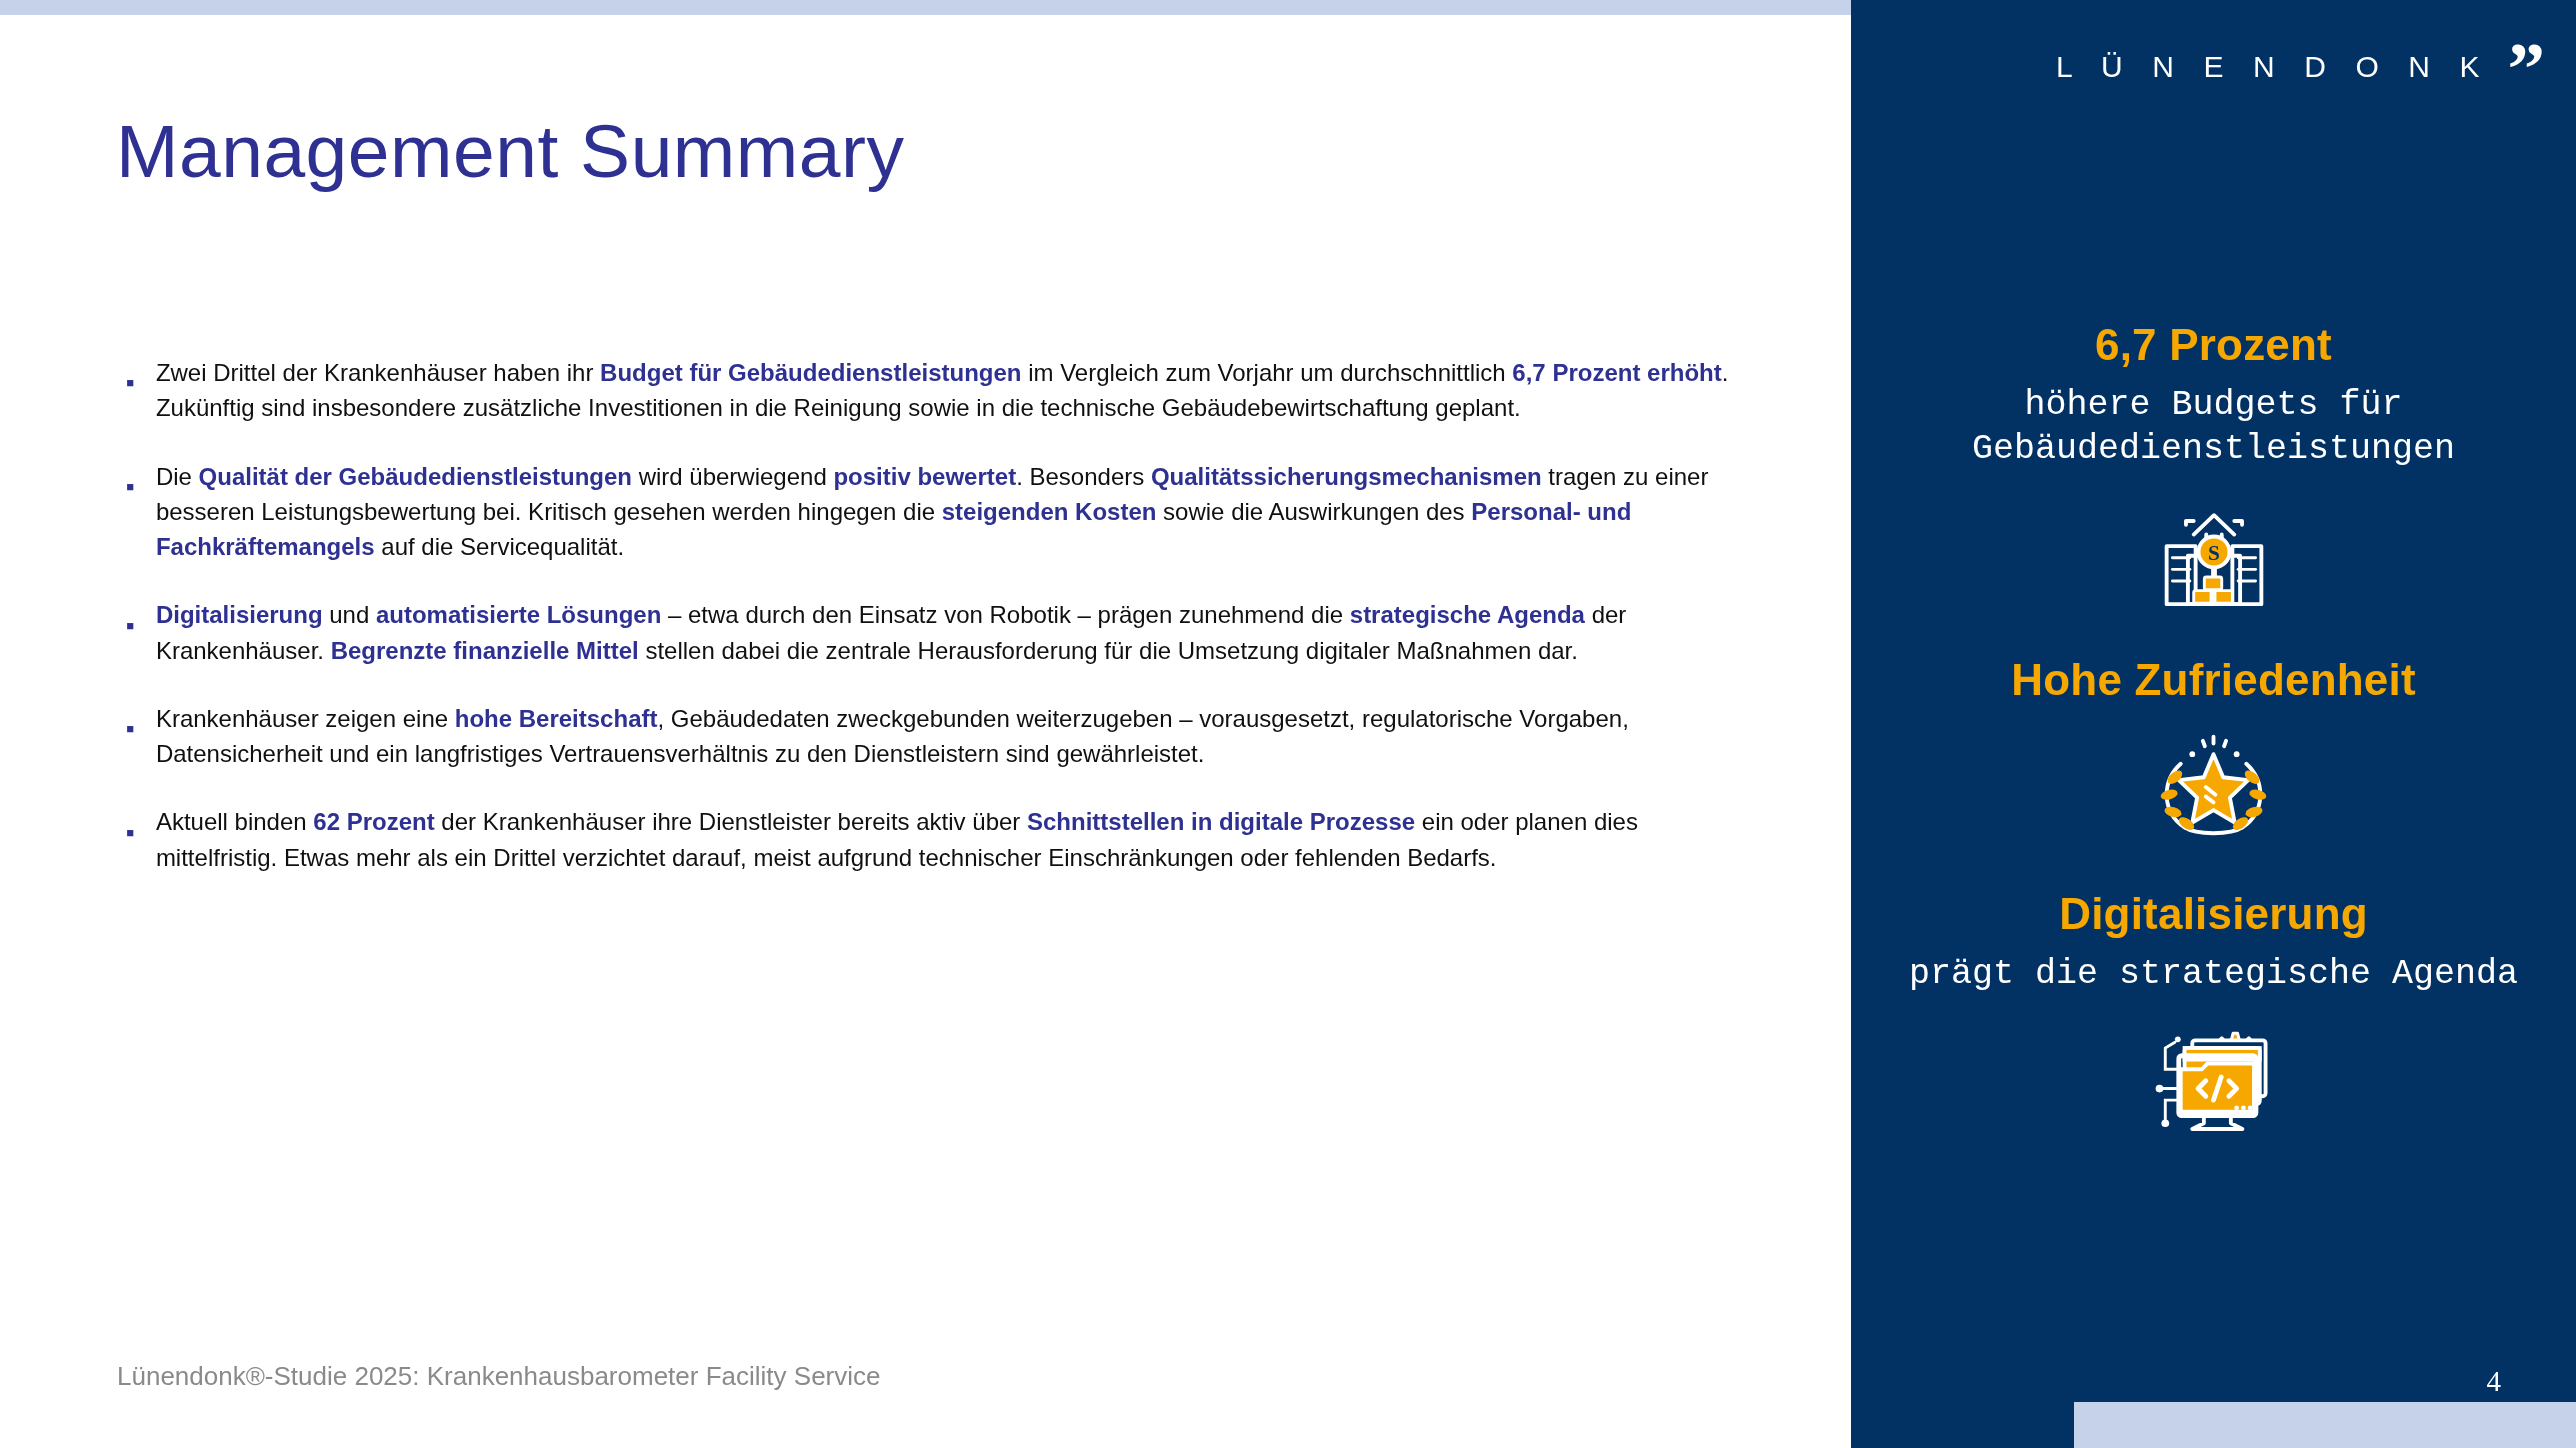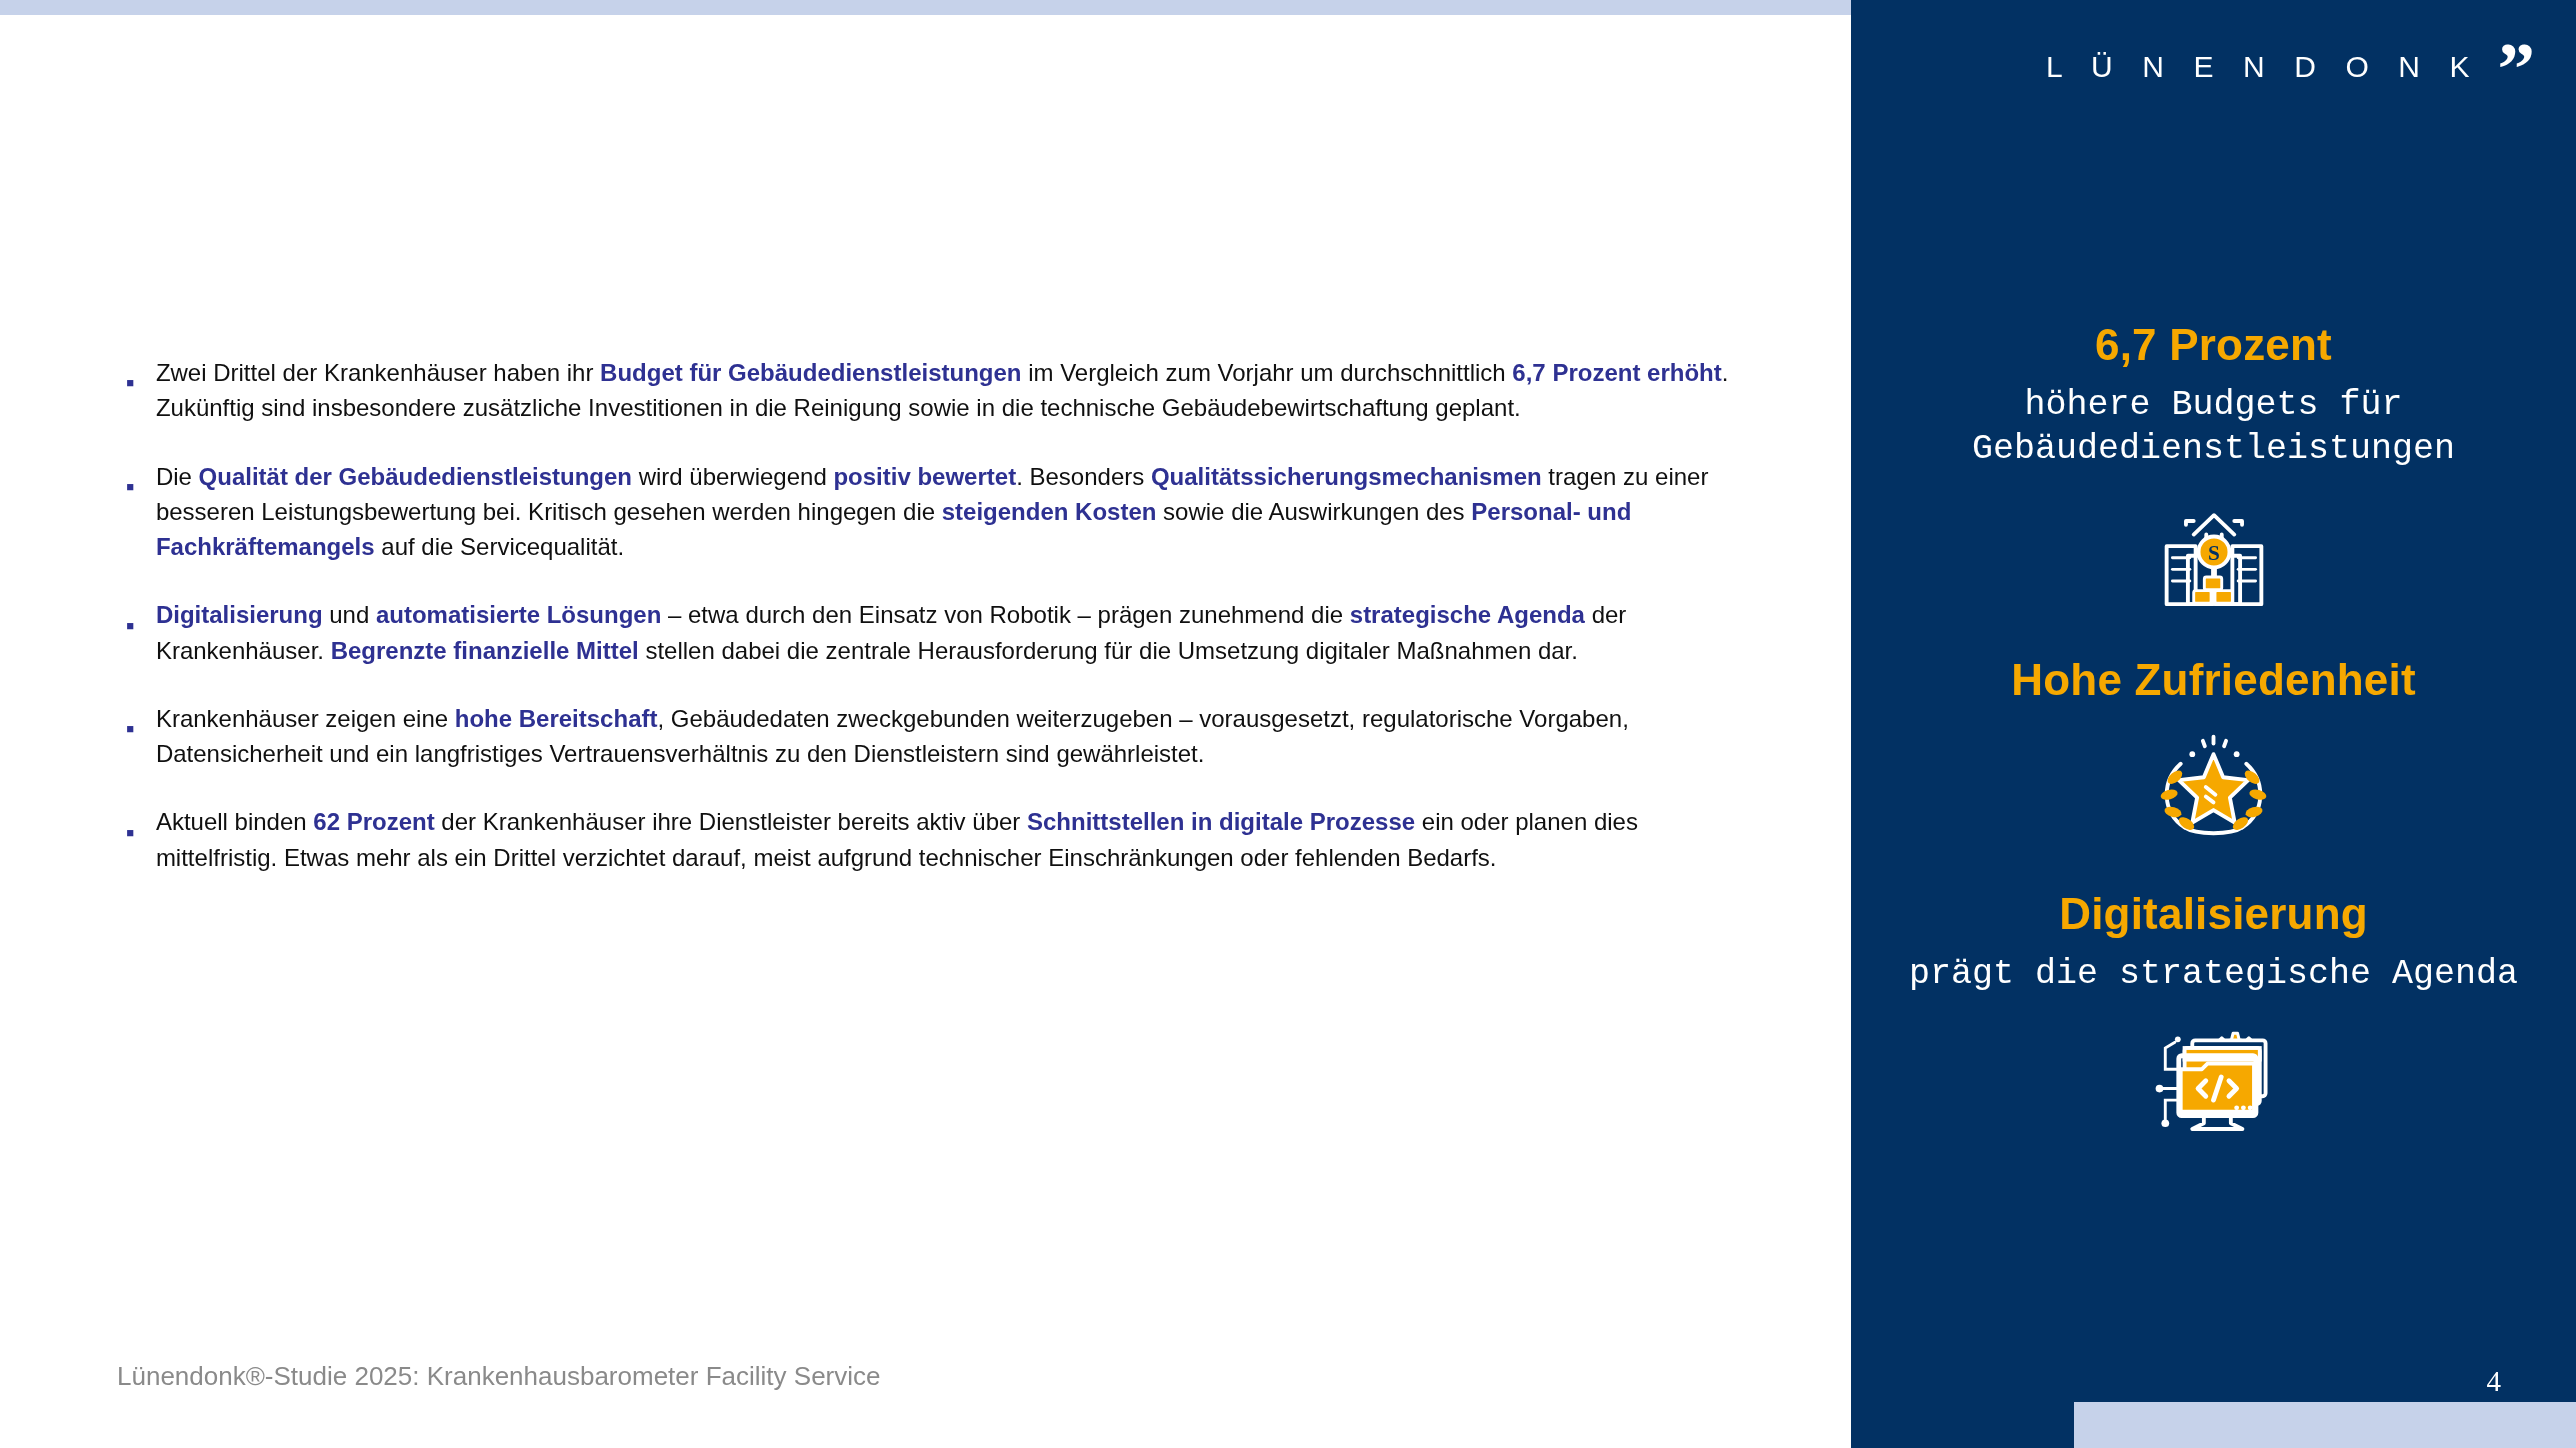--- a/index.html
+++ b/index.html
@@ -17,21 +17,21 @@
     position:absolute;left:0;top:0;width:2288px;height:15.4px;
     background:#c6d2ea;
   }
 
   
   .side-panel{
     position:absolute;right:0;top:0;width:725px;height:1448px;
     background:#023163;
   }
   .logo{
-    position:absolute;top:50px;right:41px;
+    position:absolute;top:50px;right:31px;
     display:flex;align-items:flex-end;gap:17.4px;
   }
   .logo-word{
     color:#ffffff;font-size:30px;letter-spacing:10.6px;
     font-family:"Liberation Sans", sans-serif;font-weight:400;
   }
   .logo-quote{
     color:#ffffff;font-size:75px;line-height:0.45;font-weight:700;
     font-family:"Liberation Serif", serif;
     transform:translateY(1.9px);
@@ -95,20 +95,21 @@
     color:#8a8a8a;font-size:26px;font-weight:400;
   }
 </style>
 </head>
 <body>
 
 <div class="slide">
 
   <div class="top-bar"></div>
 
+  <h1 class="title">Management Summary</h1>
 
   <div class="bullets" id="bullet-list">
       <div class="bullet">
         <span class="bullet-marker">▪</span>
         <span class="bullet-text"><span>Zwei Drittel der Krankenhäuser haben ihr </span><b>Budget für Gebäudedienstleistungen</b><span> im Vergleich zum Vorjahr um durchschnittlich </span><b>6,7 Prozent erhöht</b><span>. Zukünftig sind insbesondere zusätzliche Investitionen in die Reinigung sowie in die technische Gebäudebewirtschaftung geplant.</span></span>
       </div>
       <div class="bullet">
         <span class="bullet-marker">▪</span>
         <span class="bullet-text"><span>Die </span><b>Qualität der Gebäudedienstleistungen</b><span> wird überwiegend </span><b>positiv bewertet</b><span>. Besonders </span><b>Qualitätssicherungsmechanismen</b><span> tragen zu einer besseren Leistungsbewertung bei. Kritisch gesehen werden hingegen die </span><b>steigenden Kosten</b><span> sowie die Auswirkungen des </span><b>Personal- und Fachkräftemangels</b><span> auf die Servicequalität.</span></span>
       </div>

